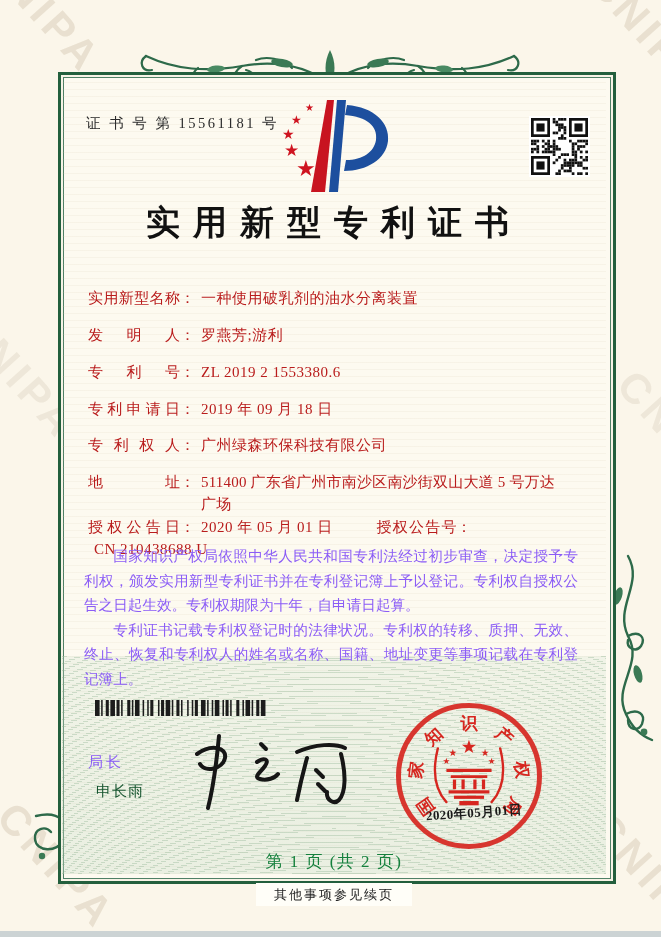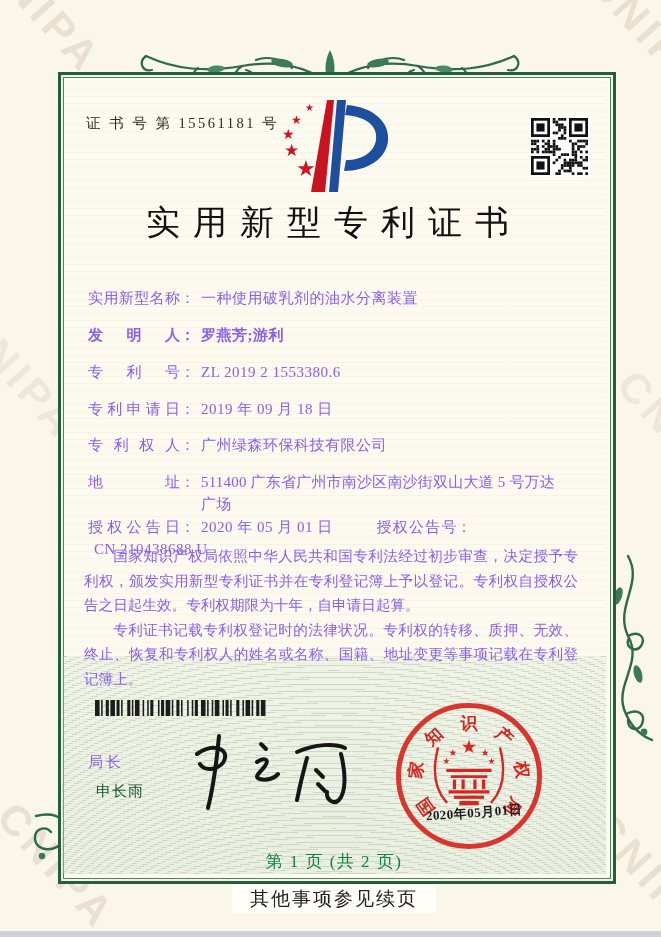--- a/index.html
+++ b/index.html
@@ -30,23 +30,23 @@
   .cert-no{position:absolute;left:86px;top:114px;font-size:14.5px;letter-spacing:2.5px;color:#2b2b2b;}
 
   .qr{position:absolute;left:529px;top:116px;width:57px;height:57px;background:#fff;padding:2px;}
   .qr svg{width:100%;height:100%;display:block;}
 
   .logo{position:absolute;left:268px;top:96px;width:130px;height:100px;}
   .logo svg{position:absolute;left:0;top:0;width:130px;height:100px;}
   .logo .star{position:absolute;color:#cf1420;line-height:1;font-family:"DejaVu Sans",sans-serif;}
 
   .title{position:absolute;left:58px;top:200px;width:552px;text-align:center;
-         font-size:34px;font-weight:400;letter-spacing:13px;color:#111;}
-
-  .f-row{position:absolute;left:88px;width:480px;font-size:15px;color:#8b5cf6;line-height:22px;}
+         font-size:34px;font-weight:700;letter-spacing:13px;color:#111;}
+
+  .f-row{position:absolute;left:88px;width:480px;font-size:15px;color:#b91c1c;line-height:22px;}
   .f-label{display:inline-block;width:92px;text-align:justify;text-align-last:justify;vertical-align:top;}
   .f-colon{vertical-align:top;}
   .f-val{display:inline-block;margin-left:6px;vertical-align:top;letter-spacing:.5px;}
   .addr-block{display:inline-block;margin-left:6px;width:360px;vertical-align:top;letter-spacing:.2px;}
   .addr-block span{display:block;}
   .pair2{margin-left:40px;}
   .pair2 .f-label{width:80px;}
 
   .body-text{position:absolute;left:84px;top:544px;width:494px;font-size:14.6px;
              line-height:24.6px;color:#8b5cf6;text-align:justify;}
@@ -63,21 +63,21 @@
   .seal{position:absolute;left:396px;top:703px;width:146px;height:146px;border-radius:50%;
         border:5px solid rgba(214,38,31,.92);box-sizing:border-box;}
   .seal-ring-char{position:absolute;left:50%;top:50%;font-size:17px;font-weight:700;
         color:#d6261f;font-family:"Liberation Serif",serif;}
   .seal-emblem{position:absolute;left:50%;top:47%;width:86px;height:86px;transform:translate(-50%,-50%);}
   .seal-date{position:absolute;left:-12px;top:96px;width:170px;text-align:center;font-size:13px;
         font-weight:600;color:#1a1a1a;letter-spacing:.5px;transform:rotate(-4deg);}
 
   .page-info{position:absolute;left:58px;top:850px;width:552px;text-align:center;
         font-size:17px;letter-spacing:1.5px;color:#15803d;}
-  .footer-note{position:absolute;left:58px;top:886px;width:552px;text-align:center;font-size:19px;
+  .footer-note{position:absolute;left:58px;top:886px;width:552px;text-align:center;font-size:13px;
         letter-spacing:2px;color:#222;}
   .footer-note span{background:#fffef8;padding:4px 18px;}
 
   .ornament{position:absolute;pointer-events:none;}
   .bottom-strip{position:absolute;left:0;bottom:0;width:661px;height:6px;background:#ccd3d4;}
 </style>
 </head>
 <body>
 
 <div class="page">
@@ -284,21 +284,21 @@
     <span class="star" style="left:14px;top:31px;font-size:14px;">★</span>
     <span class="star" style="left:23px;top:18px;font-size:12px;">★</span>
     <span class="star" style="left:37px;top:7px;font-size:10px;">★</span>
   </div>
 
   <div class="title">实用新型专利证书</div>
 
   <div class="f-row" style="top:287px;">
     <span class="f-label">实用新型名称</span><span class="f-colon">：</span><span class="f-val">一种使用破乳剂的油水分离装置</span>
   </div>
-  <div class="f-row" style="top:324px;font-weight:bold;">
+  <div class="f-row" style="top:324px;">
     <span class="f-label">发明人</span><span class="f-colon">：</span><span class="f-val">罗燕芳;游利</span>
   </div>
   <div class="f-row" style="top:361px;">
     <span class="f-label">专利号</span><span class="f-colon">：</span><span class="f-val">ZL 2019 2 1553380.6</span>
   </div>
   <div class="f-row" style="top:398px;">
     <span class="f-label">专利申请日</span><span class="f-colon">：</span><span class="f-val">2019 年 09 月 18 日</span>
   </div>
   <div class="f-row" style="top:434px;">
     <span class="f-label">专利权人</span><span class="f-colon">：</span><span class="f-val">广州绿森环保科技有限公司</span>

